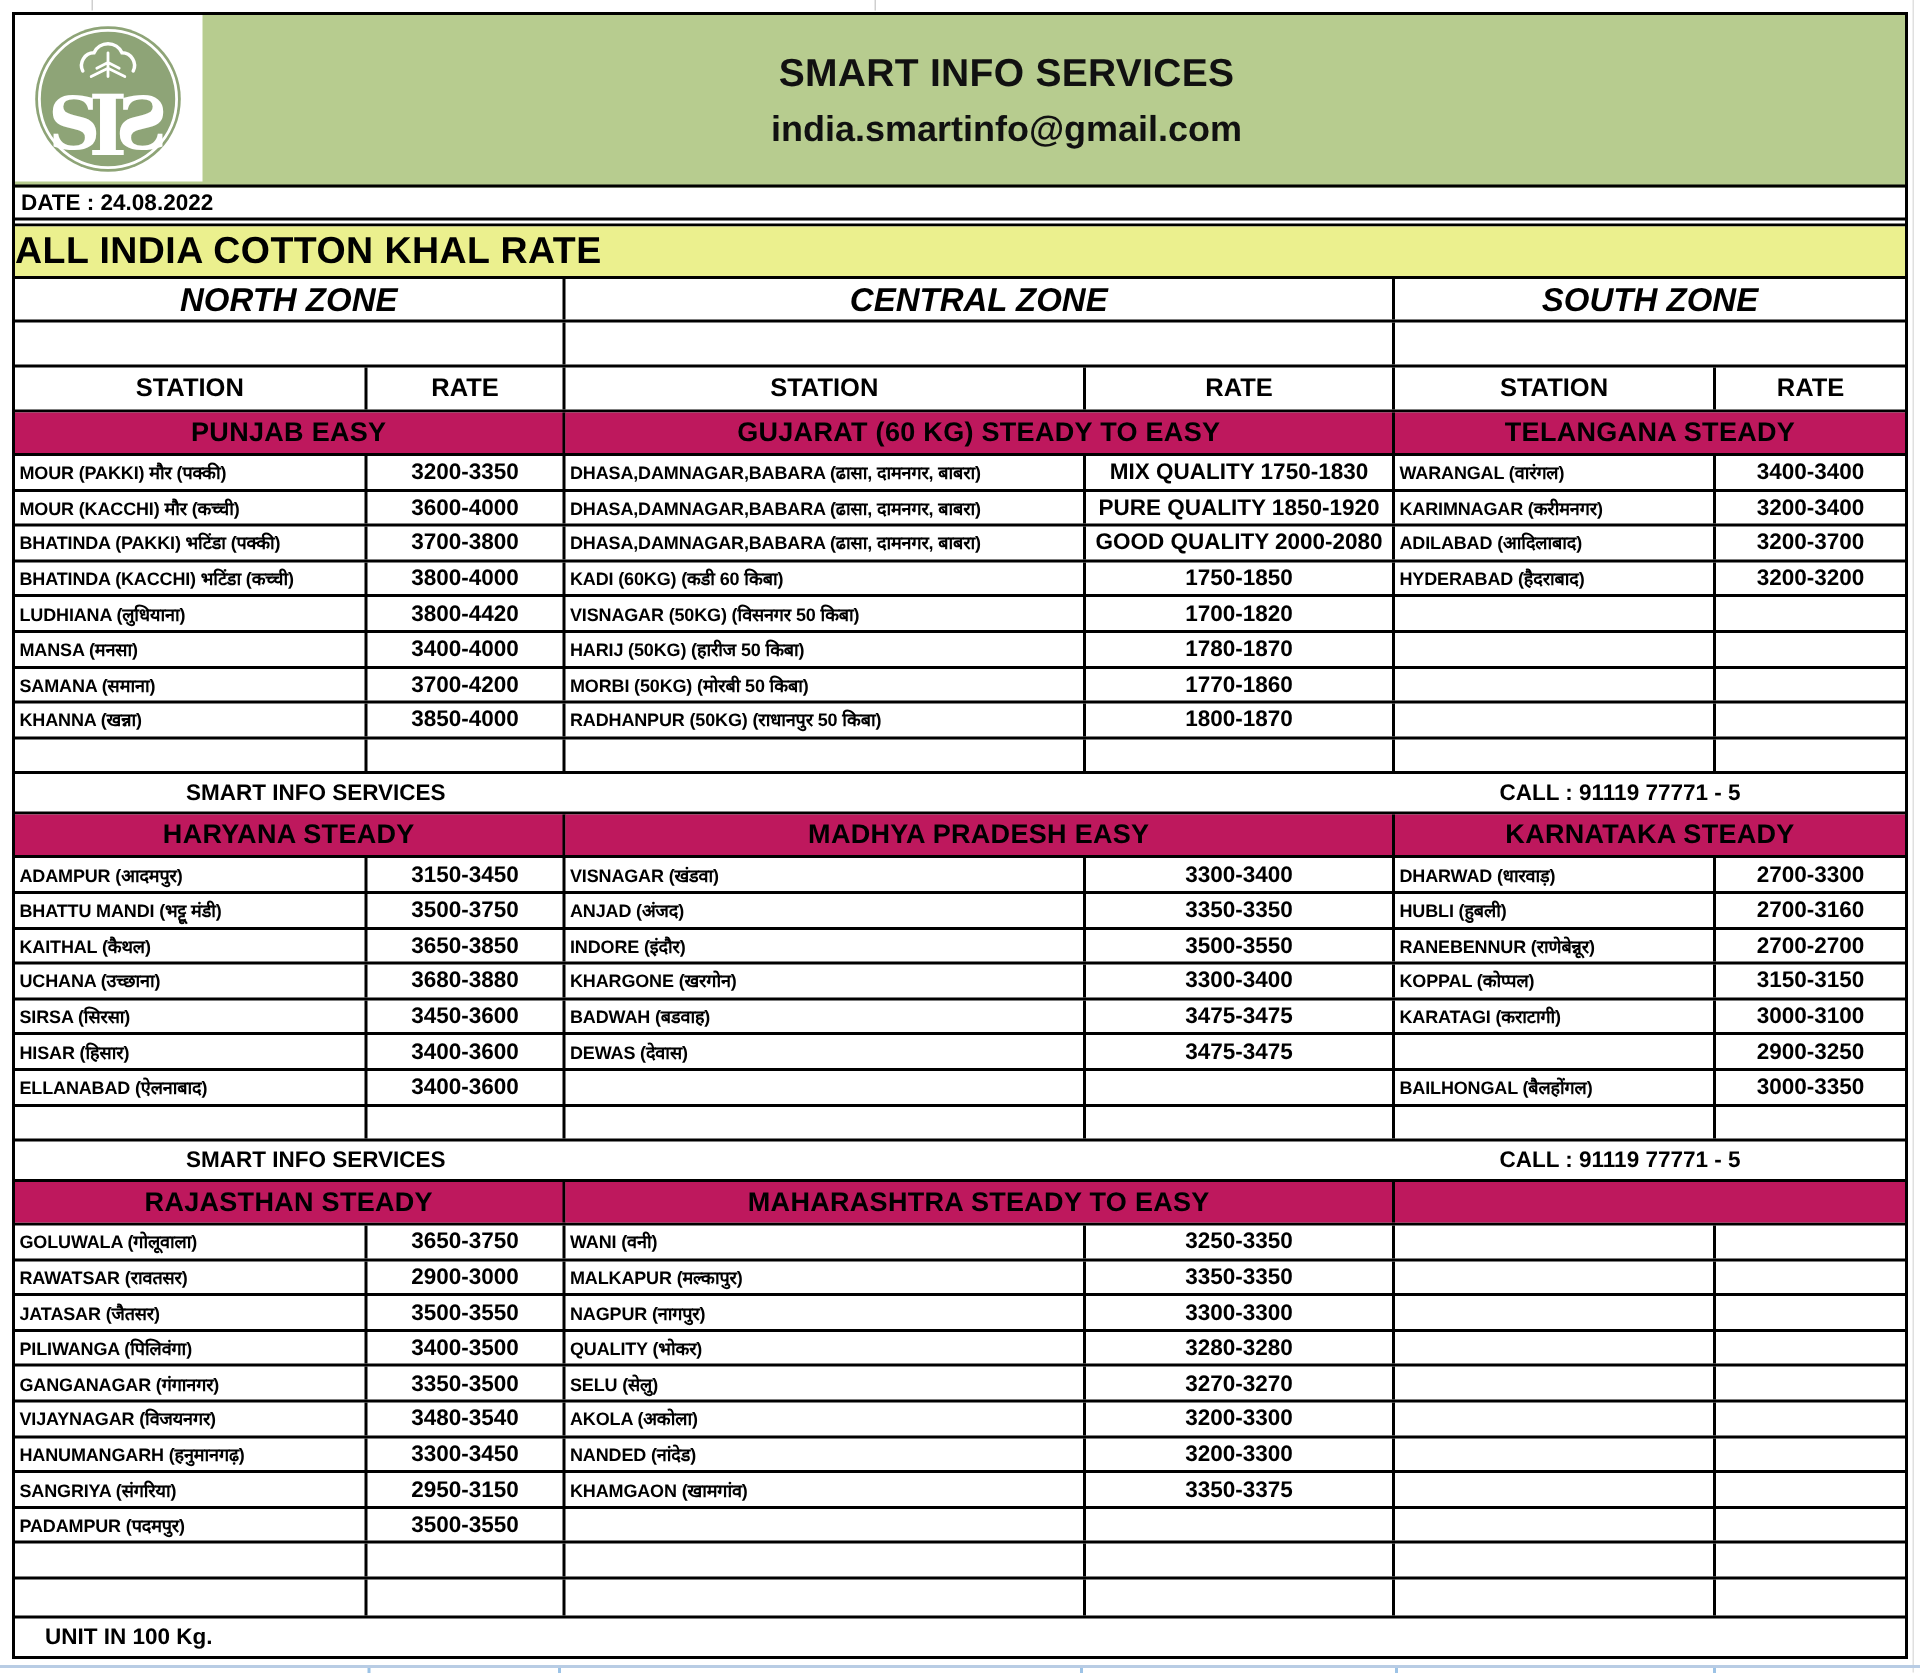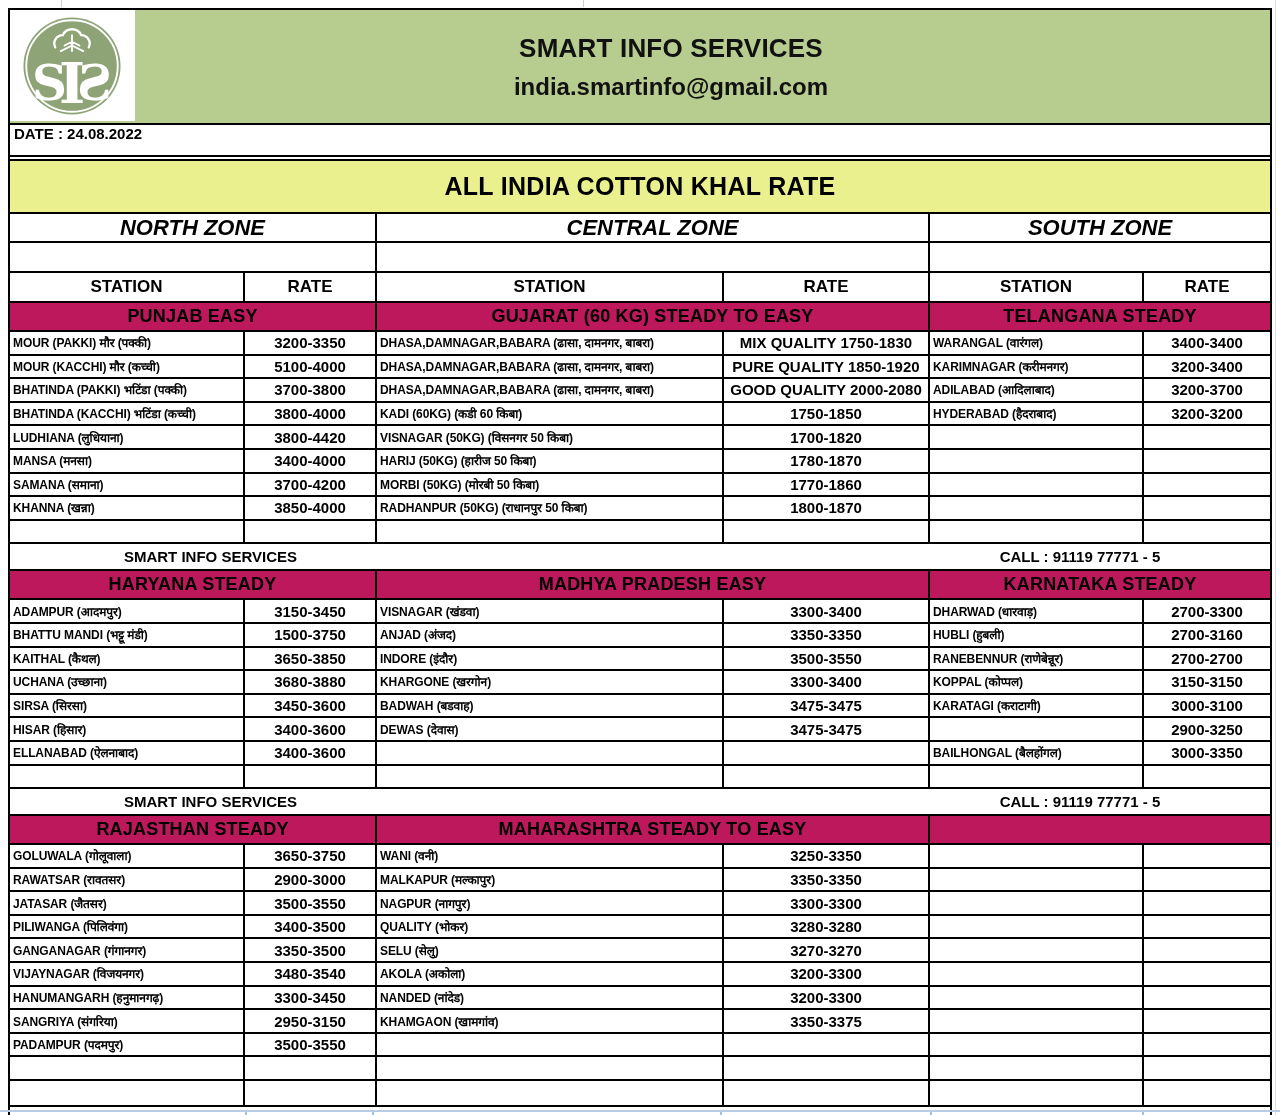--- a/index.html
+++ b/index.html
@@ -16,24 +16,24 @@
   .z1{width:367px}.z2{width:553px}.z3{width:340px}
 
   
   .hdr { height:115px; background:#b7cc8f; position:relative; }
   .logo-box { position:absolute; left:0; top:0; width:125px; height:111px; background:#fff; z-index:2; }
   .hdr-text { position:absolute; left:0; top:0; right:0; bottom:0; display:flex;
     flex-direction:column; align-items:center; justify-content:center; gap:9px; padding-left:62px; }
   .hdr-company { font-size:26px; font-weight:bold; color:#111; letter-spacing:.2px; }
   .hdr-email { font-size:24px; font-weight:bold; color:#111; }
 
-  .date-row { height:32px; }
+  .date-row { height:22px; align-items:center; }
   .date-row span { font-size:15px; font-weight:bold; padding-left:4px; }
   .spacer { height:4px; border-bottom:2px solid #000; background:#fff; }
-  .title-row { height:53px; background:#ebf08e; justify-content:center; align-items:center; }
+  .title-row { height:35px; background:#ebf08e; align-items:center; }
   .title-row span { font-size:25px; font-weight:bold; letter-spacing:.3px; }
 
   .zone-row { height:29px; }
   .zone-row .cell { justify-content:center; font-size:22px; font-weight:bold;font-style:italic; }
   .gap-row { height:30px; }
   .colhead-row { height:30px; }
   .colhead-row .cell { justify-content:center; font-size:17px; font-weight:bold; }
 
   .sect-row { height:29px; }
   .sect-row .cell { background:#be185d; justify-content:center; font-size:18px; font-weight:bold; letter-spacing:.2px; }
@@ -130,21 +130,21 @@
       <div class="row data-row">
         <div class="cell station c1">MOUR (PAKKI) मौर  (पक्की)</div>
         <div class="cell rate c2">3200-3350</div>
         <div class="cell station c3">DHASA,DAMNAGAR,BABARA (ढासा, दामनगर, बाबरा)</div>
         <div class="cell rate c4">MIX QUALITY  1750-1830</div>
         <div class="cell station c5">WARANGAL (वारंगल)</div>
         <div class="cell rate c6 last">3400-3400</div>
       </div>
       <div class="row data-row">
         <div class="cell station c1">MOUR (KACCHI) मौर  (कच्ची)</div>
-        <div class="cell rate c2">5100-4000</div>
+        <div class="cell rate c2">3600-4000</div>
         <div class="cell station c3">DHASA,DAMNAGAR,BABARA (ढासा, दामनगर, बाबरा)</div>
         <div class="cell rate c4">PURE QUALITY 1850-1920</div>
         <div class="cell station c5">KARIMNAGAR (करीमनगर)</div>
         <div class="cell rate c6 last">3200-3400</div>
       </div>
       <div class="row data-row">
         <div class="cell station c1">BHATINDA (PAKKI) भटिंडा  (पक्की)</div>
         <div class="cell rate c2">3700-3800</div>
         <div class="cell station c3">DHASA,DAMNAGAR,BABARA (ढासा, दामनगर, बाबरा)</div>
         <div class="cell rate c4">GOOD QUALITY 2000-2080</div>
@@ -216,21 +216,21 @@
       <div class="row data-row">
         <div class="cell station c1">ADAMPUR (आदमपुर)</div>
         <div class="cell rate c2">3150-3450</div>
         <div class="cell station c3">VISNAGAR (खंडवा)</div>
         <div class="cell rate c4">3300-3400</div>
         <div class="cell station c5">DHARWAD (धारवाड़)</div>
         <div class="cell rate c6 last">2700-3300</div>
       </div>
       <div class="row data-row">
         <div class="cell station c1">BHATTU MANDI (भट्टू  मंडी)</div>
-        <div class="cell rate c2">1500-3750</div>
+        <div class="cell rate c2">3500-3750</div>
         <div class="cell station c3">ANJAD (अंजद)</div>
         <div class="cell rate c4">3350-3350</div>
         <div class="cell station c5">HUBLI (हुबली)</div>
         <div class="cell rate c6 last">2700-3160</div>
       </div>
       <div class="row data-row">
         <div class="cell station c1">KAITHAL (कैथल)</div>
         <div class="cell rate c2">3650-3850</div>
         <div class="cell station c3">INDORE (इंदौर)</div>
         <div class="cell rate c4">3500-3550</div>

